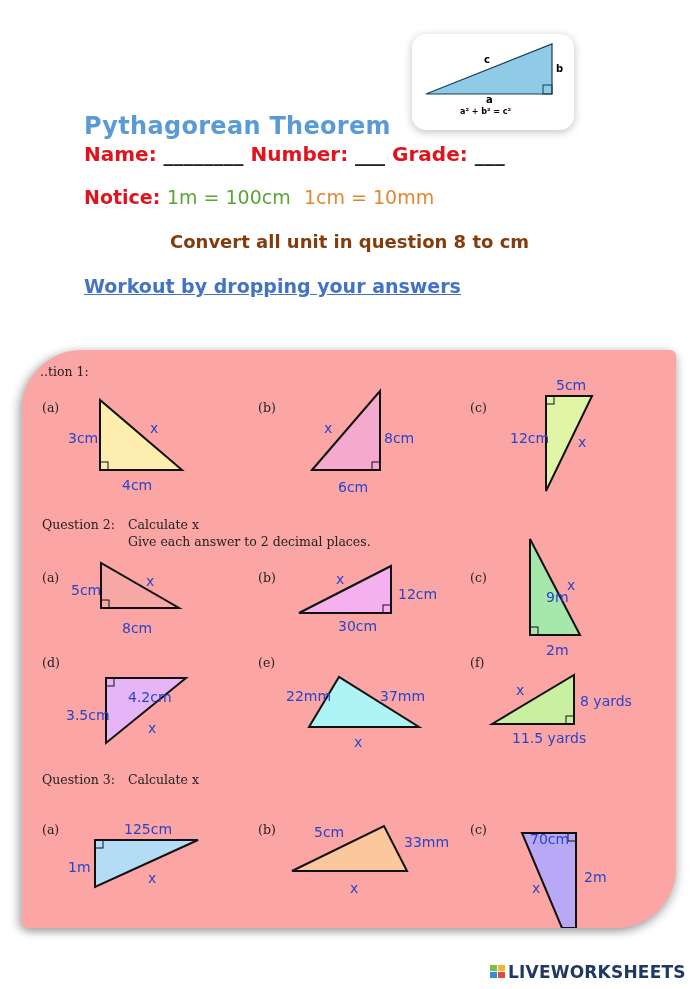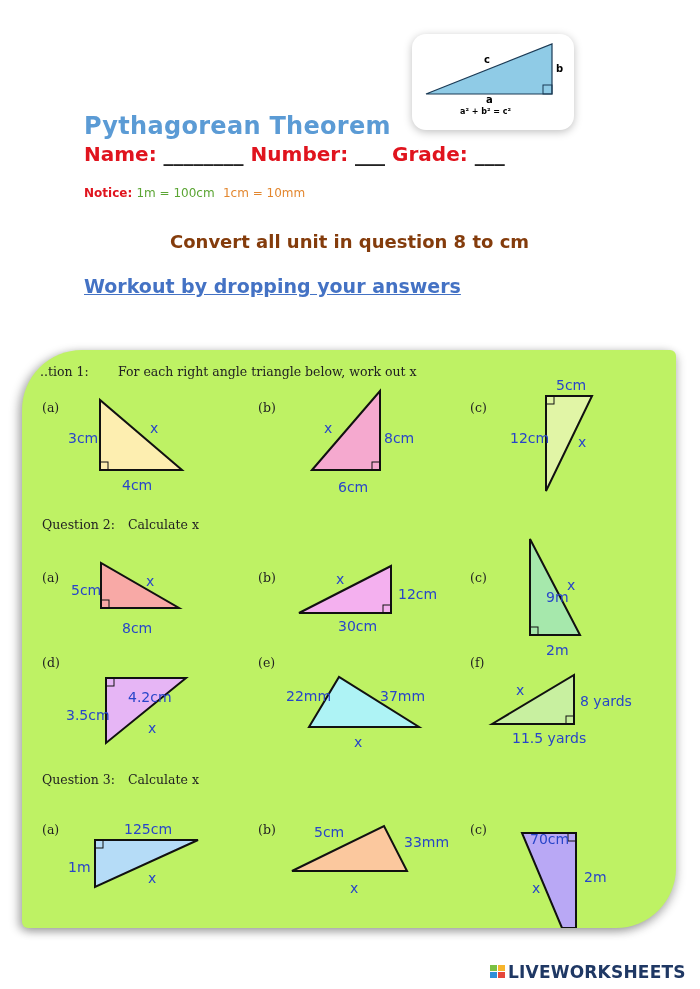--- a/index.html
+++ b/index.html
@@ -2,28 +2,28 @@
 <html><head>
 <meta charset="utf-8">
 <style>
   html,body{margin:0;padding:0;background:#fff;}
   body{width:700px;height:989px;position:relative;overflow:hidden;font-family:"DejaVu Sans",sans-serif;}
   .abs{position:absolute;}
   .comic{font-family:"DejaVu Sans",sans-serif;font-weight:bold;}
   .title{left:84px;top:88px;font-size:24px;color:#5b9bd5;font-weight:bold;letter-spacing:0.3px;margin-top:24px;}
   .row-name{left:84px;top:142px;font-size:20px;color:#e0141e;white-space:nowrap;}
   .blank{color:#222;}
-  .notice{left:84px;top:186px;font-size:12px;white-space:nowrap;}
+  .notice{left:84px;top:186px;font-size:19px;white-space:nowrap;}
   .notice .lbl{color:#e0141e;}
   .notice .g{color:#5ba534;font-weight:normal;}
   .notice .o{color:#e3872f;font-weight:normal;}
   .convert{left:170px;top:231px;font-size:18px;color:#843c0c;white-space:nowrap;}
   .workout{left:84px;top:275px;font-size:19px;color:#4472c4;text-decoration:underline;white-space:nowrap;cursor:pointer;}
   .formula-card{left:412px;top:34px;width:162px;height:96px;background:#fff;border-radius:14px;box-shadow:0 2px 8px rgba(0,0,0,0.25);}
-  .sheet{left:22px;top:350px;width:654px;height:578px;background:#bef264;border-radius:60px 6px 60px 6px;box-shadow:-4px 2px 10px rgba(0,0,0,0.28),2px 4px 10px rgba(0,0,0,0.2);overflow:hidden;}
+  .sheet{left:22px;top:350px;width:654px;height:578px;background:#fca5a5;border-radius:60px 6px 60px 6px;box-shadow:-4px 2px 10px rgba(0,0,0,0.28),2px 4px 10px rgba(0,0,0,0.2);overflow:hidden;}
   .serif{font-family:"DejaVu Serif",serif;font-size:12.5px;color:#222;white-space:nowrap;}
   .lab{font-family:"DejaVu Sans",sans-serif;font-size:14px;color:#2845c9;white-space:nowrap;}
   svg{position:absolute;left:0;top:0;}
   .brand{left:490px;top:962px;font-size:17px;font-weight:bold;color:#1f3864;letter-spacing:0.2px;white-space:nowrap;}
   .logo{display:inline-block;width:16px;height:14px;vertical-align:-1px;margin-right:2px;position:relative;}
   .logo i{position:absolute;width:7px;height:6px;}
 </style>
 </head>
 <body>
 
@@ -95,38 +95,38 @@
       <rect x="361" y="255" width="8" height="8"></rect>
       <rect x="508" y="277" width="8" height="8"></rect>
       <rect x="84" y="328" width="8" height="8"></rect>
       <rect x="544" y="366" width="8" height="8"></rect>
       <rect x="73" y="490" width="8" height="8"></rect>
       <rect x="546" y="483" width="8" height="8"></rect>
     </g>
   </svg>
 
   <span class="abs serif" style="left:18px;top:14px;">..tion 1:</span>
-  <span class="abs serif" style="left:96px;top:14px;">For each right angle triangle below, work out x</span>
   <span class="abs serif" style="left:20px;top:50px;">(a)</span>
   <span class="abs lab" style="left:46px;top:80px;">3cm</span>
   <span class="abs lab" style="left:100px;top:127px;">4cm</span>
   <span class="abs lab" style="left:128px;top:70px;">x</span>
 
   <span class="abs serif" style="left:236px;top:50px;">(b)</span>
   <span class="abs lab" style="left:302px;top:70px;">x</span>
   <span class="abs lab" style="left:362px;top:80px;">8cm</span>
   <span class="abs lab" style="left:316px;top:129px;">6cm</span>
 
   <span class="abs serif" style="left:448px;top:50px;">(c)</span>
   <span class="abs lab" style="left:534px;top:27px;">5cm</span>
   <span class="abs lab" style="left:488px;top:80px;">12cm</span>
   <span class="abs lab" style="left:556px;top:84px;">x</span>
 
   <span class="abs serif" style="left:20px;top:167px;">Question 2:</span>
   <span class="abs serif" style="left:106px;top:167px;">Calculate x</span>
+  <span class="abs serif" style="left:106px;top:184px;">Give each answer to 2 decimal places.</span>
 
   <span class="abs serif" style="left:20px;top:220px;">(a)</span>
   <span class="abs lab" style="left:49px;top:232px;">5cm</span>
   <span class="abs lab" style="left:124px;top:223px;">x</span>
   <span class="abs lab" style="left:100px;top:270px;">8cm</span>
 
   <span class="abs serif" style="left:236px;top:220px;">(b)</span>
   <span class="abs lab" style="left:314px;top:221px;">x</span>
   <span class="abs lab" style="left:376px;top:236px;">12cm</span>
   <span class="abs lab" style="left:316px;top:268px;">30cm</span>

